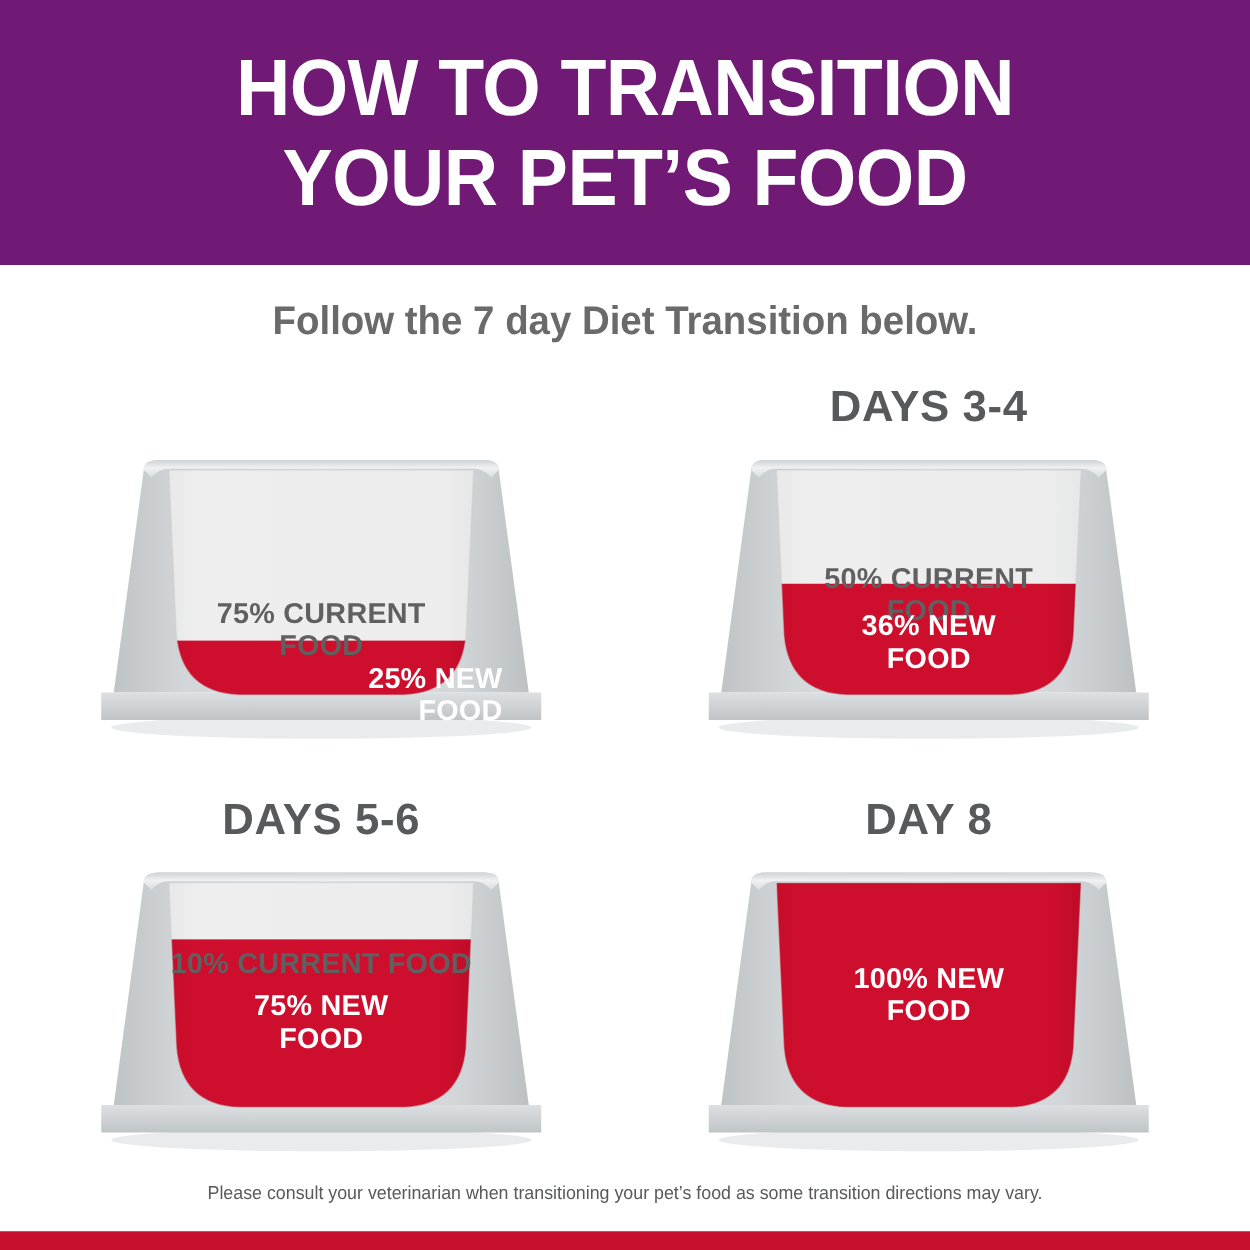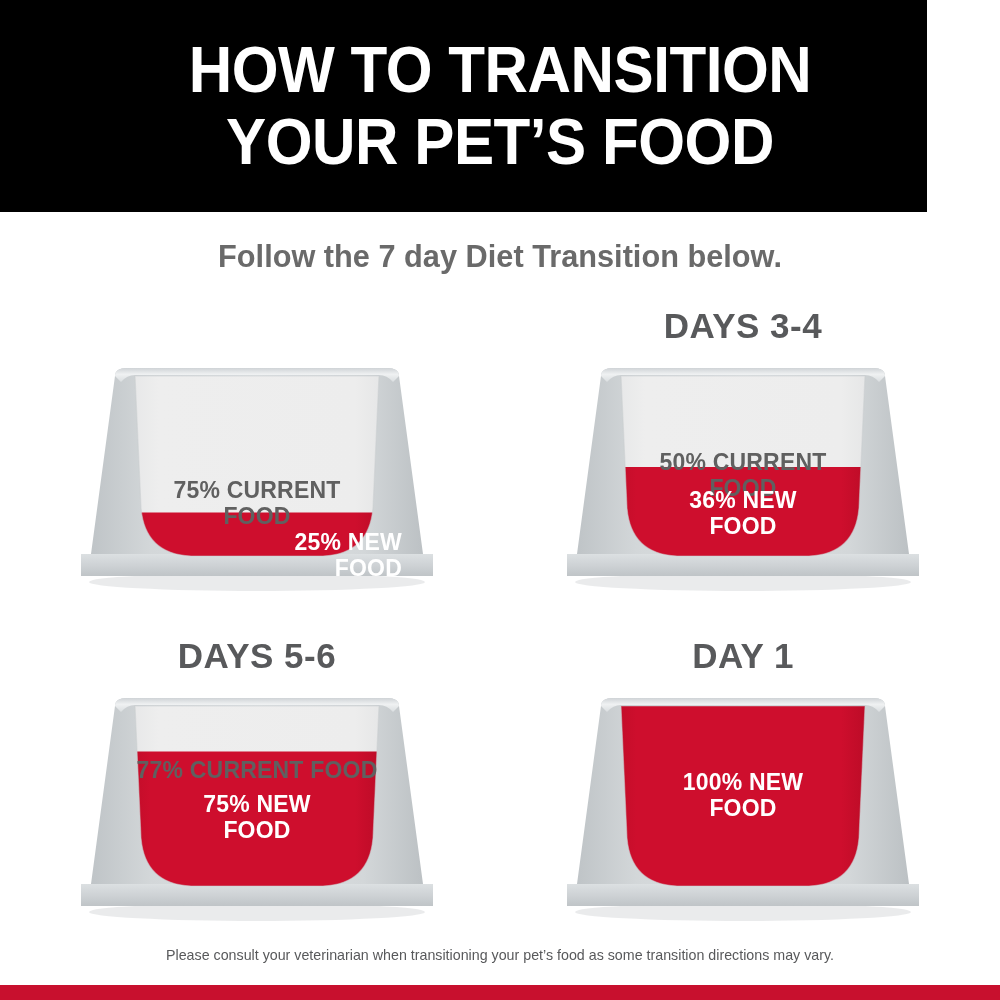--- a/index.html
+++ b/index.html
@@ -16,23 +16,23 @@
     height: 1000px;
     background: #ffffff;
     overflow: hidden;
   }
 
   
   .header-banner {
     position: absolute;
     left: 0;
     top: 0;
-    width: 927px;
+    width: 1000px;
     height: 212px;
-    background: #000000;
+    background: #701a75;
   }
   .header-title {
     position: absolute;
     left: 0;
     top: 34px;
     width: 1000px;
     text-align: center;
     color: #ffffff;
     font-family: "Liberation Sans Narrow", "Liberation Sans", sans-serif;
     font-weight: bold;
@@ -261,28 +261,28 @@
           <ellipse cx="200" cy="224" rx="168" ry="9" fill="#D8DBDD" opacity="0.55"></ellipse>
           <path d="M 58 18 Q 58 10 70 10 L 330 10 Q 342 10 342 18 L 366 196 L 34 196 Z" fill="url(#wallGrad1)"></path>
           <path d="M 58 18 Q 58 10 70 10 L 330 10 Q 342 10 342 18 L 336 24 Q 330 17 322 17 L 78 17 Q 70 17 64 24 Z" fill="url(#rimGrad1)"></path>
           <path d="M 24 196 L 376 196 L 376 218 L 24 218 Z" fill="url(#baseGrad1)"></path>
           <g clip-path="url(#cavityClip3)">
             <rect x="60" y="14" width="280" height="190" fill="url(#panelGrad1)"></rect>
             <rect class="food-fill" x="60" width="280" fill="url(#foodGrad1)" y="63.5" height="136.5"></rect>
           </g>
           <path d="M 78 18 L 322 18 L 316 150 Q 312 196 266 198 L 134 198 Q 88 196 84 150 Z" fill="none" stroke="#C9CDD0" stroke-width="1.2" opacity="0.5"></path>
         </svg>
-        <div class="bowl-label label-current one-line" style="top:26px;">77% CURRENT FOOD</div>
+        <div class="bowl-label label-current one-line" style="top:26px;">10% CURRENT FOOD</div>
         <div class="bowl-label label-new" style="top:104px;">75% NEW
 FOOD</div>
       </div>
     </div>
 
     <div class="panel col-right row-bottom">
-      <div class="panel-heading">DAY 1</div>
+      <div class="panel-heading">DAY 8</div>
       <div class="bowl-wrap">
         <svg class="bowl-svg" viewBox="0 0 400 245">
           <defs>
             <clipPath id="cavityClip4">
               <path d="M 78 18 L 322 18 L 316 150 Q 312 196 266 198 L 134 198 Q 88 196 84 150 Z"></path>
             </clipPath>
           </defs>
           <ellipse cx="200" cy="224" rx="168" ry="9" fill="#D8DBDD" opacity="0.55"></ellipse>
           <path d="M 58 18 Q 58 10 70 10 L 330 10 Q 342 10 342 18 L 366 196 L 34 196 Z" fill="url(#wallGrad1)"></path>
           <path d="M 58 18 Q 58 10 70 10 L 330 10 Q 342 10 342 18 L 336 24 Q 330 17 322 17 L 78 17 Q 70 17 64 24 Z" fill="url(#rimGrad1)"></path>

